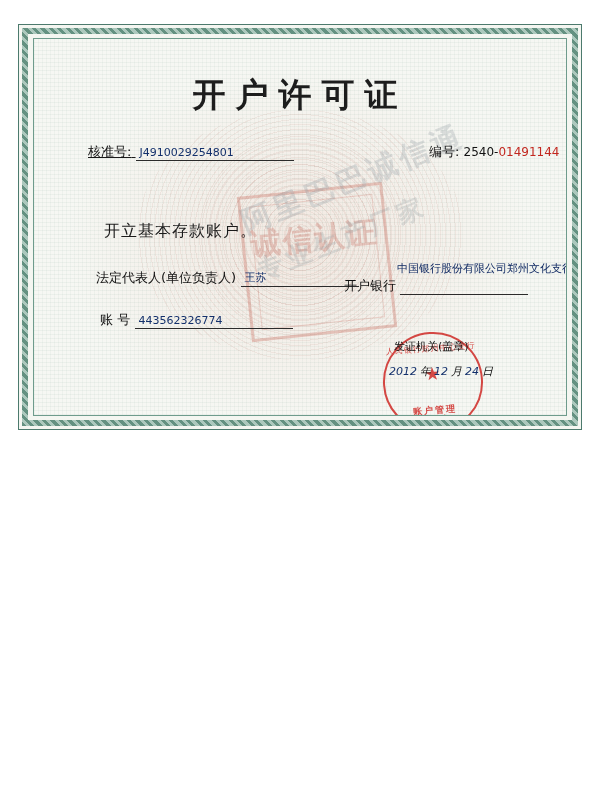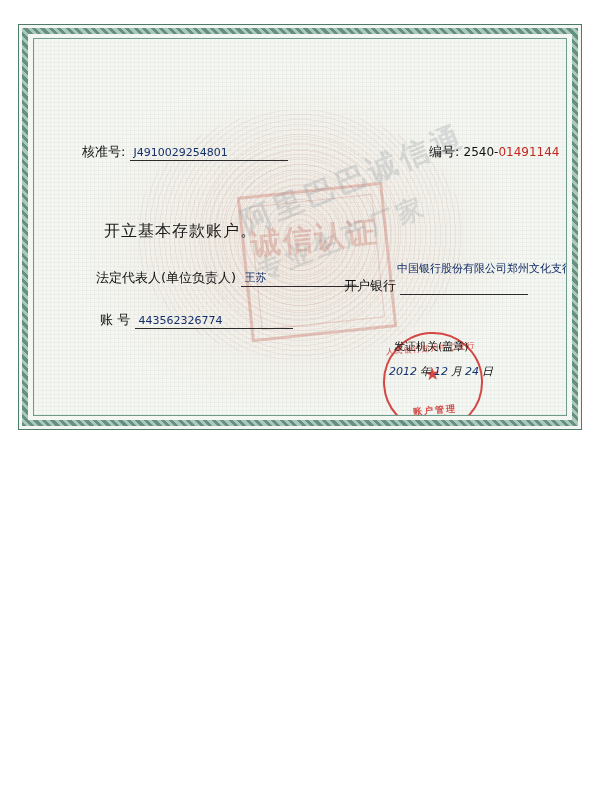--- a/index.html
+++ b/index.html
@@ -55,21 +55,21 @@
   .row{position:absolute;font-size:13px;color:#1a1a1a;}
   .lbl{font-size:13px;color:#111;white-space:nowrap;}
   .fill{
     display:inline-block;border-bottom:1px solid #2b2b2b;
     vertical-align:bottom;text-align:left;
     font-size:11px;color:#13306b;padding:0 4px 1px 4px;
     font-family:"DejaVu Sans","Liberation Sans",sans-serif;
   }
   .hand{color:#102a63;font-size:11px;}
 
-  .r-approve{left:48px;top:104px;}
+  .r-approve{left:54px;top:104px;text-decoration:underline;}
   .r-number{left:395px;top:104px;}
   .num-red{color:#c2271f;}
 
   .body1{left:70px;top:148px;font-size:16px;letter-spacing:1px;}
   .body2{left:70px;top:182px;font-size:16px;letter-spacing:1px;}
 
   .r-rep{left:62px;top:230px;font-size:14px;}
   .r-bank{left:310px;top:238px;font-size:14px;}
   .r-acct{left:66px;top:272px;font-size:14px;}
 
@@ -138,20 +138,21 @@
 
       <div class="guilloche"></div>
       <div class="guilloche2"></div>
 
       <div class="wm-stamp">
         <div class="wm-stamp-text">诚信认证</div>
       </div>
       <div class="wm">阿里巴巴诚信通</div>
       <div class="wm2">专业生产厂家</div>
 
+      <div class="title">开户许可证</div>
 
       <div class="row r-approve">
         <span class="lbl">核准号:</span>
         <span class="fill" style="width:150px">J4910029254801</span>
       </div>
 
       <div class="row r-number">
         <span class="lbl">编号:</span>
         <span class="lbl" style="font-size:12px">2540-</span><span class="lbl num-red" style="font-size:12px">01491144</span>
       </div>

